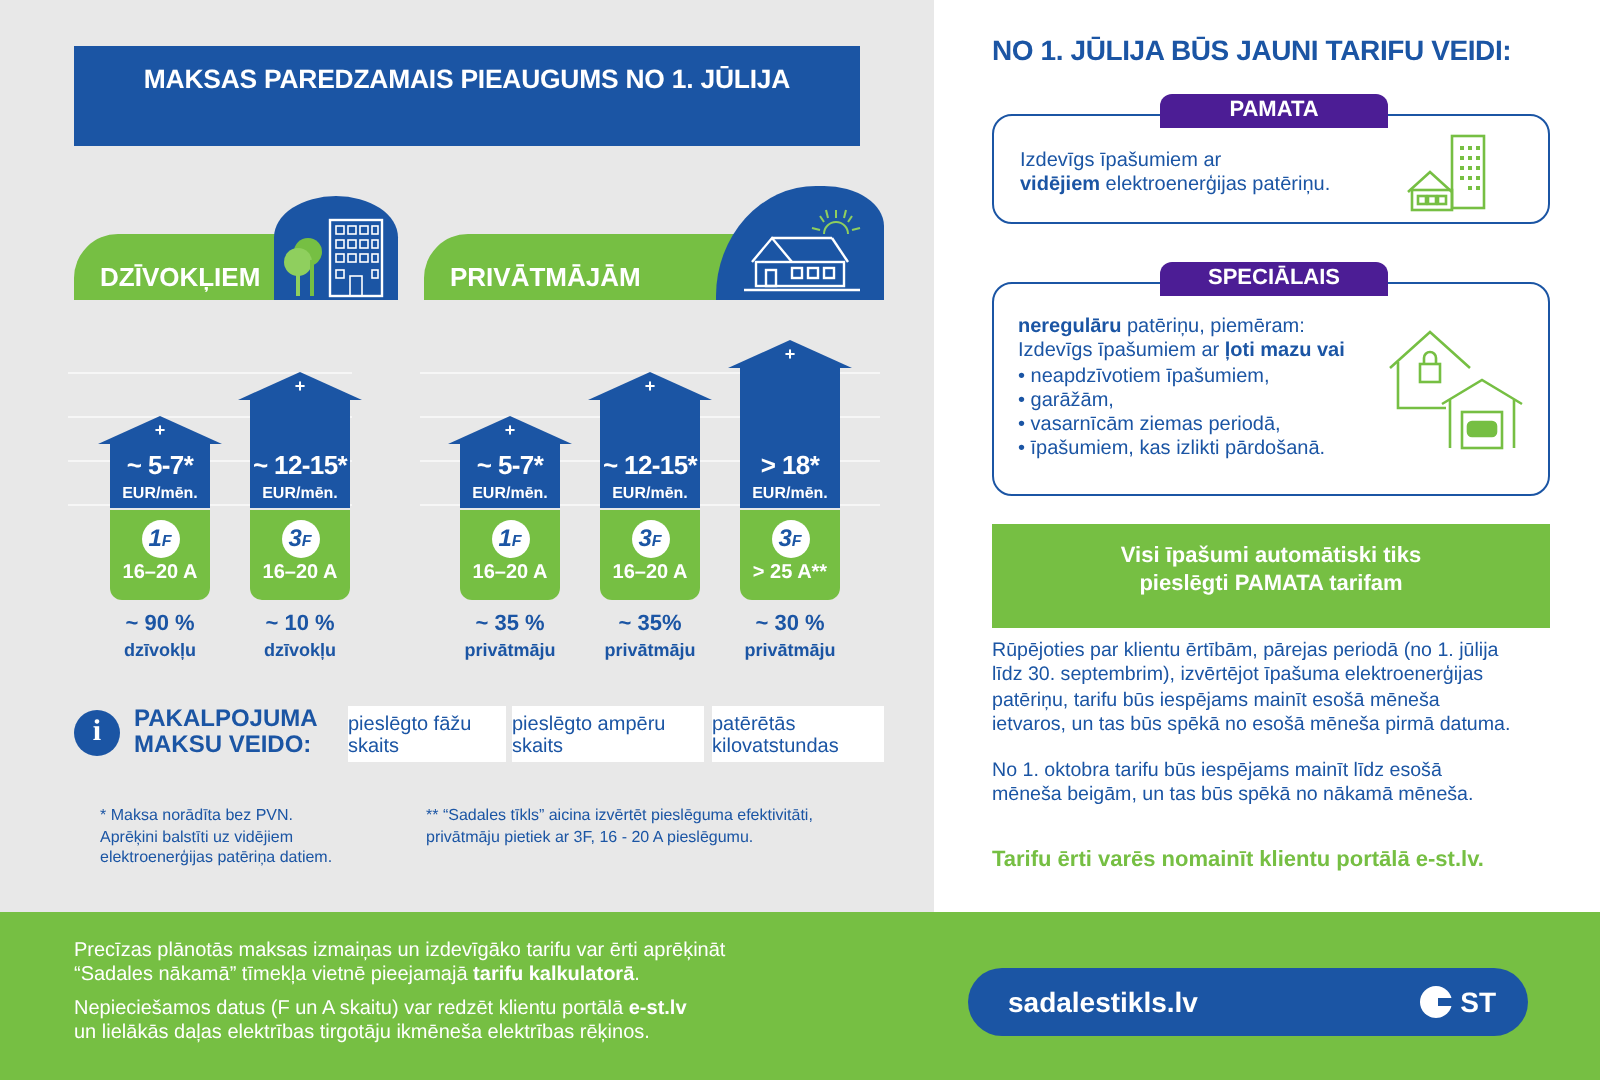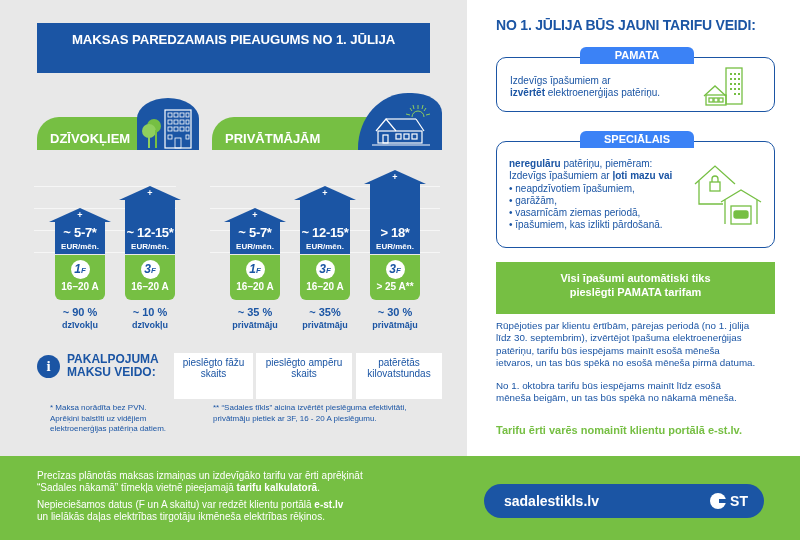--- a/index.html
+++ b/index.html
@@ -24,35 +24,35 @@
   .greenbox { position: absolute; left: 0; top: 255px; width: 50px; height: 45px; background: #76bf43; border-bottom-left-radius: 6px; border-bottom-right-radius: 6px; text-align: center; color: #fff; }
   .circ { display: inline-block; width: 19px; height: 19px; border-radius: 50%; background: #fff; color: #1b55a4; font-weight: bold; font-size: 12px; line-height: 19px; margin-top: 5px; font-style: italic; }
   .circ small { font-size: 8px; }
   .amps { display: block; font-size: 10px; font-weight: bold; margin-top: 2px; white-space: nowrap; }
   .share { position: absolute; top: 306px; width: 70px; left: -10px; text-align: center; color: #1b55a4; font-weight: bold; }
   .share .pct { font-size: 11px; display: block; }
   .share .lbl { font-size: 9px; display: block; margin-top: 2px; }
 
   .info-icon { position: absolute; left: 37px; top: 355px; width: 23px; height: 23px; border-radius: 50%; background: #1b55a4; color: #fff; font-family: "Liberation Serif", serif; font-weight: bold; font-size: 15px; text-align: center; line-height: 23px; }
   .info-title { position: absolute; left: 67px; top: 353px; color: #1b55a4; font-weight: bold; font-size: 12px; line-height: 13px; }
-  .chip { position: absolute; top: 353px; height: 46px; background: #fff; color: #1b55a4; font-size: 10px; text-align: center; line-height: 11px; padding-top: 4px; }
+  .chip { position: absolute; top: 353px; height: 28px; background: #fff; color: #1b55a4; font-size: 10px; line-height: 11px; padding-top: 4px; }
 
   .note { position: absolute; top: 403px; color: #1b55a4; font-size: 8px; line-height: 10.5px; }
 
   .foot-text { position: absolute; left: 37px; color: #fff; font-size: 10px; line-height: 11.5px; }
   .foot-text b { font-weight: bold; }
   .site-pill { position: absolute; left: 484px; top: 484px; width: 280px; height: 34px; background: #1b55a4; border-radius: 17px; color: #fff; }
   .site-url { position: absolute; left: 20px; top: 9px; font-size: 14px; font-weight: bold; }
   .st-logo { position: absolute; right: 16px; top: 9px; font-weight: bold; font-size: 14px; display: flex; align-items: center; gap: 4px; }
   .st-mark { width: 16px; height: 16px; border-radius: 50%; background: #fff; position: relative; }
   .st-mark::after { content: ""; position: absolute; right: -1px; top: 6px; width: 8px; height: 4px; background: #1b55a4; }
 
   .r-title { position: absolute; left: 496px; top: 17px; color: #1b55a4; font-weight: bold; font-size: 14px; letter-spacing: -0.2px; }
   .tbox { position: absolute; left: 496px; width: 279px; border: 1.5px solid #1b55a4; border-radius: 10px; background: #fff; }
-  .ttab { position: absolute; left: 580px; width: 114px; height: 17px; background: #3b82f6; color: #fff; font-weight: bold; font-size: 11px; text-align: center; line-height: 17px; border-radius: 6px 6px 0 0; }
+  .ttab { position: absolute; left: 580px; width: 114px; height: 17px; background: #4c1d95; color: #fff; font-weight: bold; font-size: 11px; text-align: center; line-height: 17px; border-radius: 6px 6px 0 0; }
   .tdesc { position: absolute; color: #1b55a4; font-size: 10px; line-height: 12.3px; }
   .tdesc b { font-weight: bold; }
   .gbanner { position: absolute; left: 496px; top: 262px; width: 279px; height: 52px; background: #76bf43; color: #fff; font-weight: bold; font-size: 11px; text-align: center; line-height: 14px; padding-top: 9px; }
   .rpara { position: absolute; left: 496px; width: 290px; color: #1b55a4; font-size: 9.8px; line-height: 12.3px; }
   .rgreen { position: absolute; left: 496px; top: 424px; color: #76bf43; font-weight: bold; font-size: 11px; }
 </style>
 </head>
 <body>
 
 <div class="left"></div>
@@ -243,21 +243,21 @@
   <div>** “Sadales tīkls” aicina izvērtēt pieslēguma efektivitāti,</div>
   <div>privātmāju pietiek ar 3F, 16 - 20 A pieslēgumu.</div>
 </div>
 
 <div class="r-title">NO 1. JŪLIJA BŪS JAUNI TARIFU VEIDI:</div>
 
 <div class="tbox" style="top:57px; height:55px;"></div>
 <div class="ttab" style="top:47px;">PAMATA</div>
 <div class="tdesc" style="left:510px; top:75px;">
   <div>Izdevīgs īpašumiem ar</div>
-  <div><b>izvērtēt</b><span> elektroenerģijas patēriņu.</span></div>
+  <div><b>vidējiem</b><span> elektroenerģijas patēriņu.</span></div>
 </div>
 <div style="position:absolute; left:702px; top:64px;">
   <svg width="46" height="46" viewBox="0 0 46 46" fill="none" stroke="#76bf43" stroke-width="1.3">
     <rect x="24" y="4" width="16" height="36"></rect>
     <g fill="#76bf43" stroke="none">
       <rect x="28" y="9" width="2" height="2"></rect>
         <rect x="32" y="9" width="2" height="2"></rect>
         <rect x="36" y="9" width="2" height="2"></rect>
       <rect x="28" y="14" width="2" height="2"></rect>
         <rect x="32" y="14" width="2" height="2"></rect>

